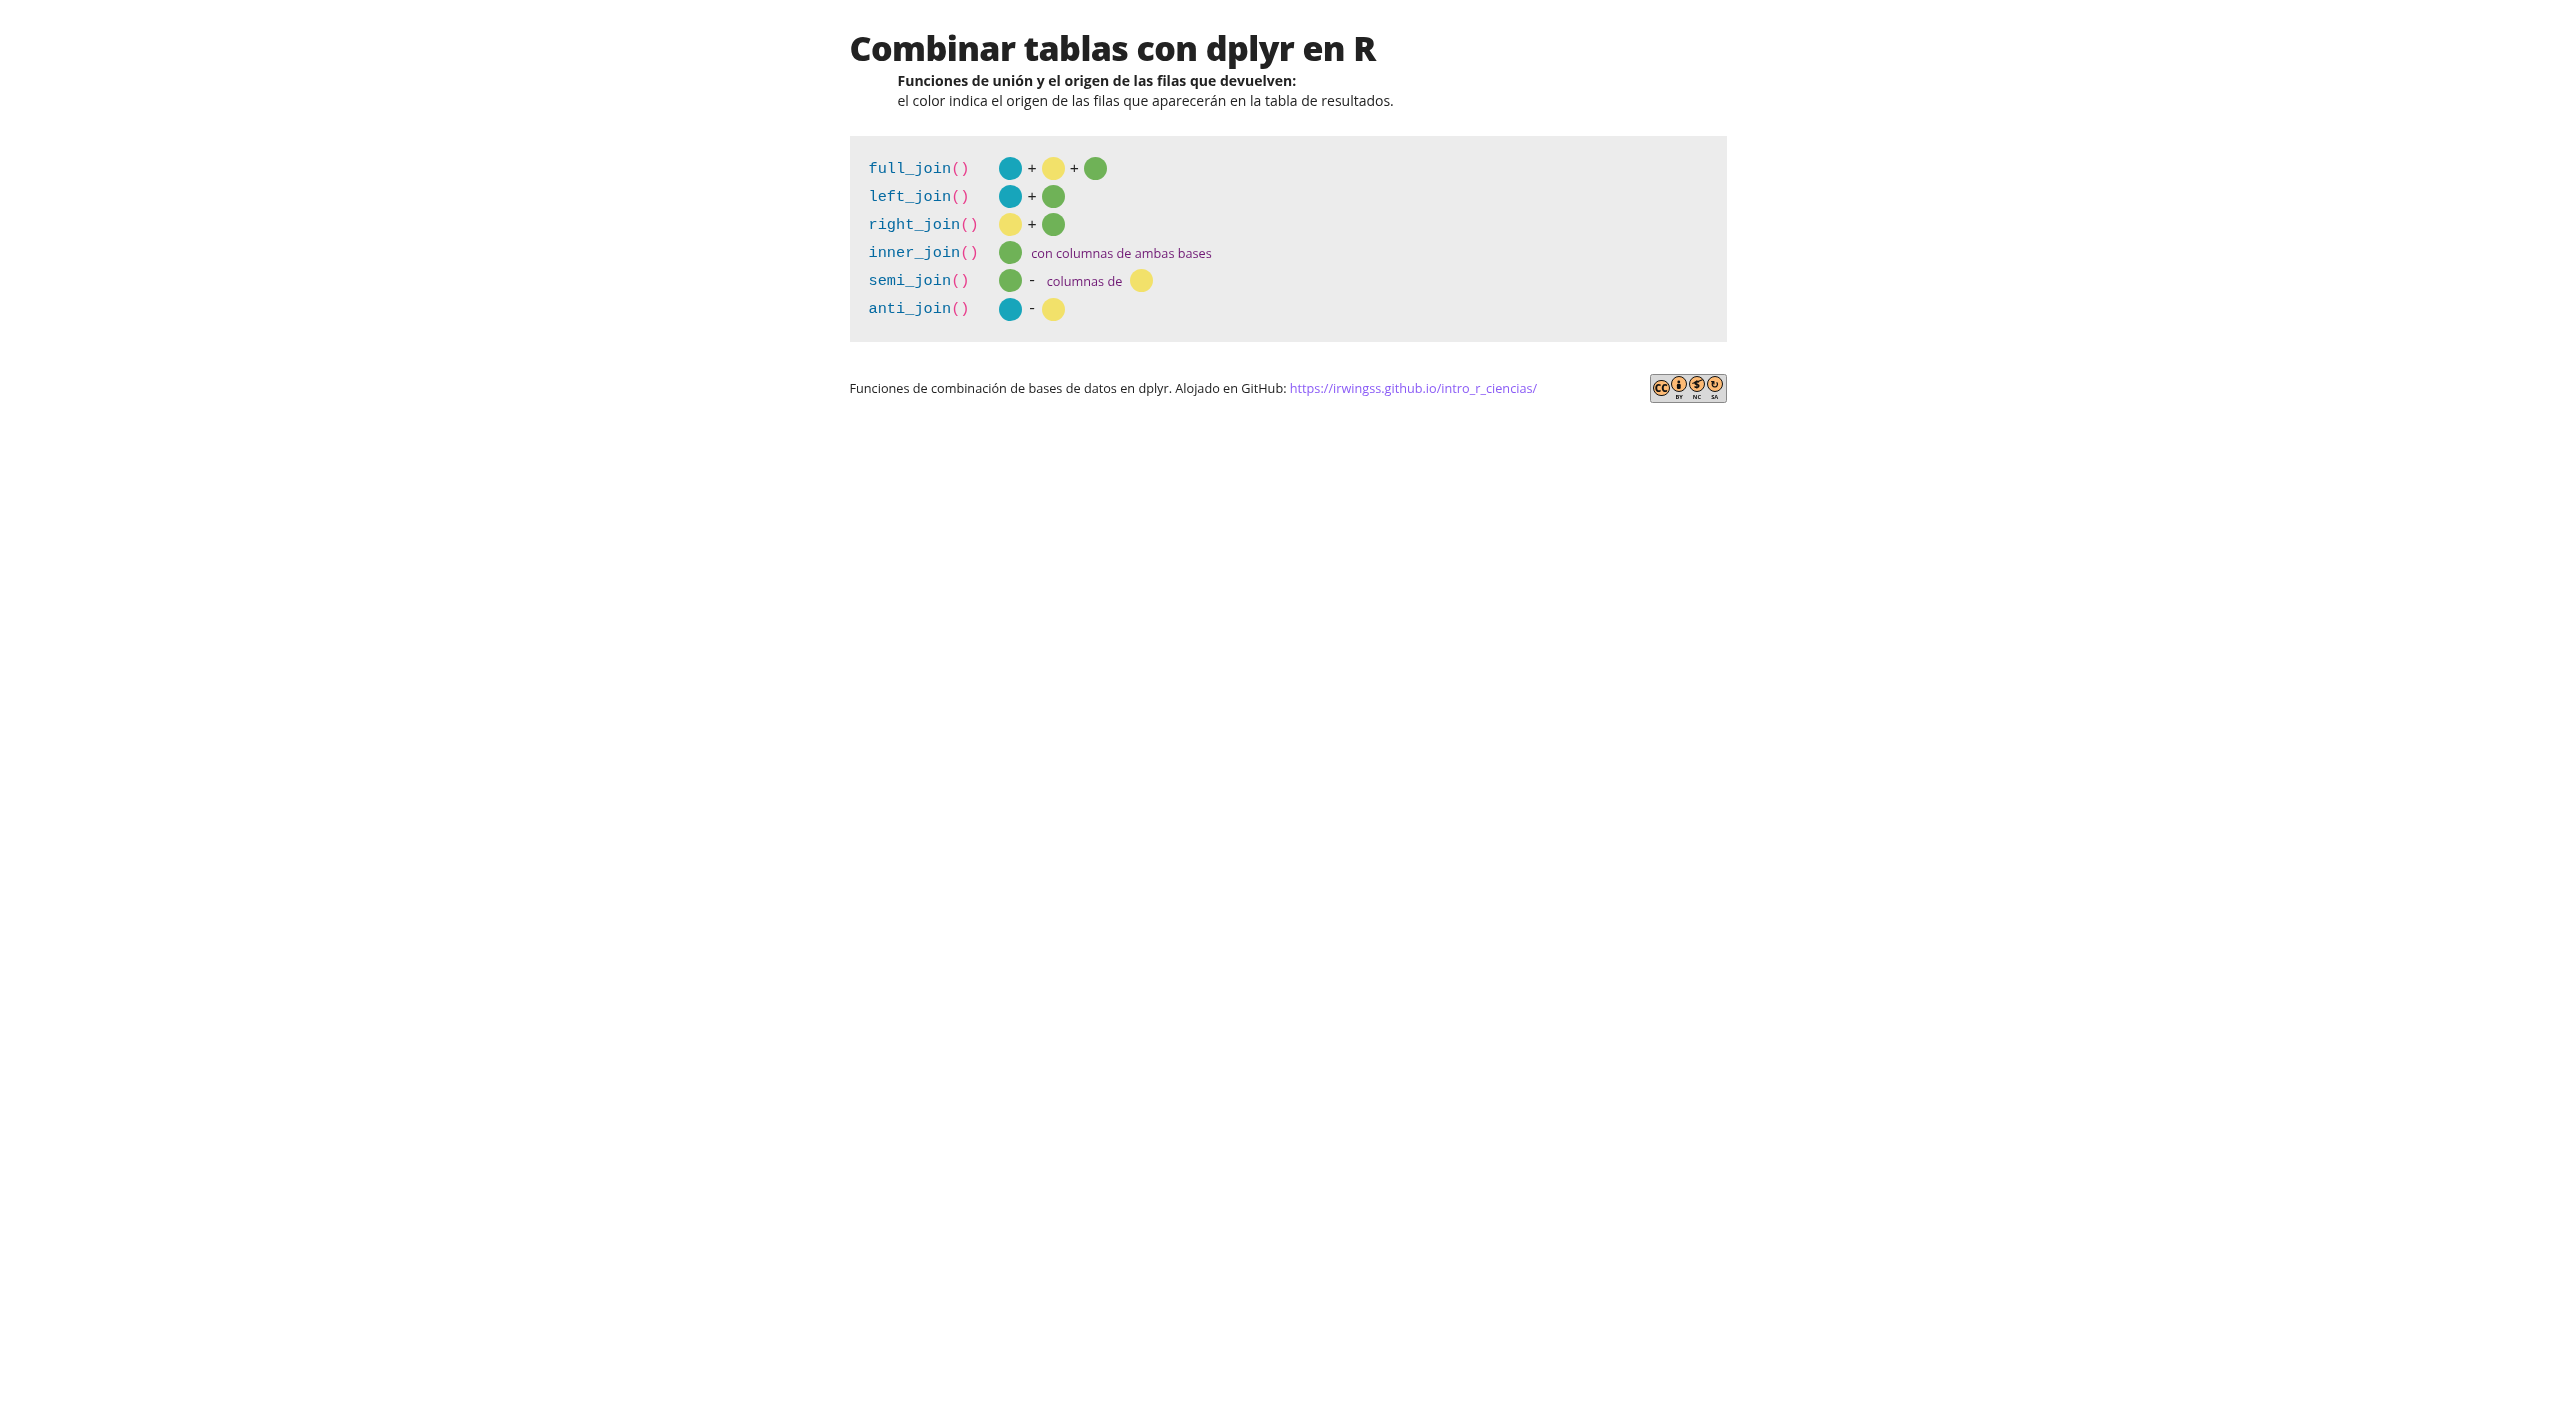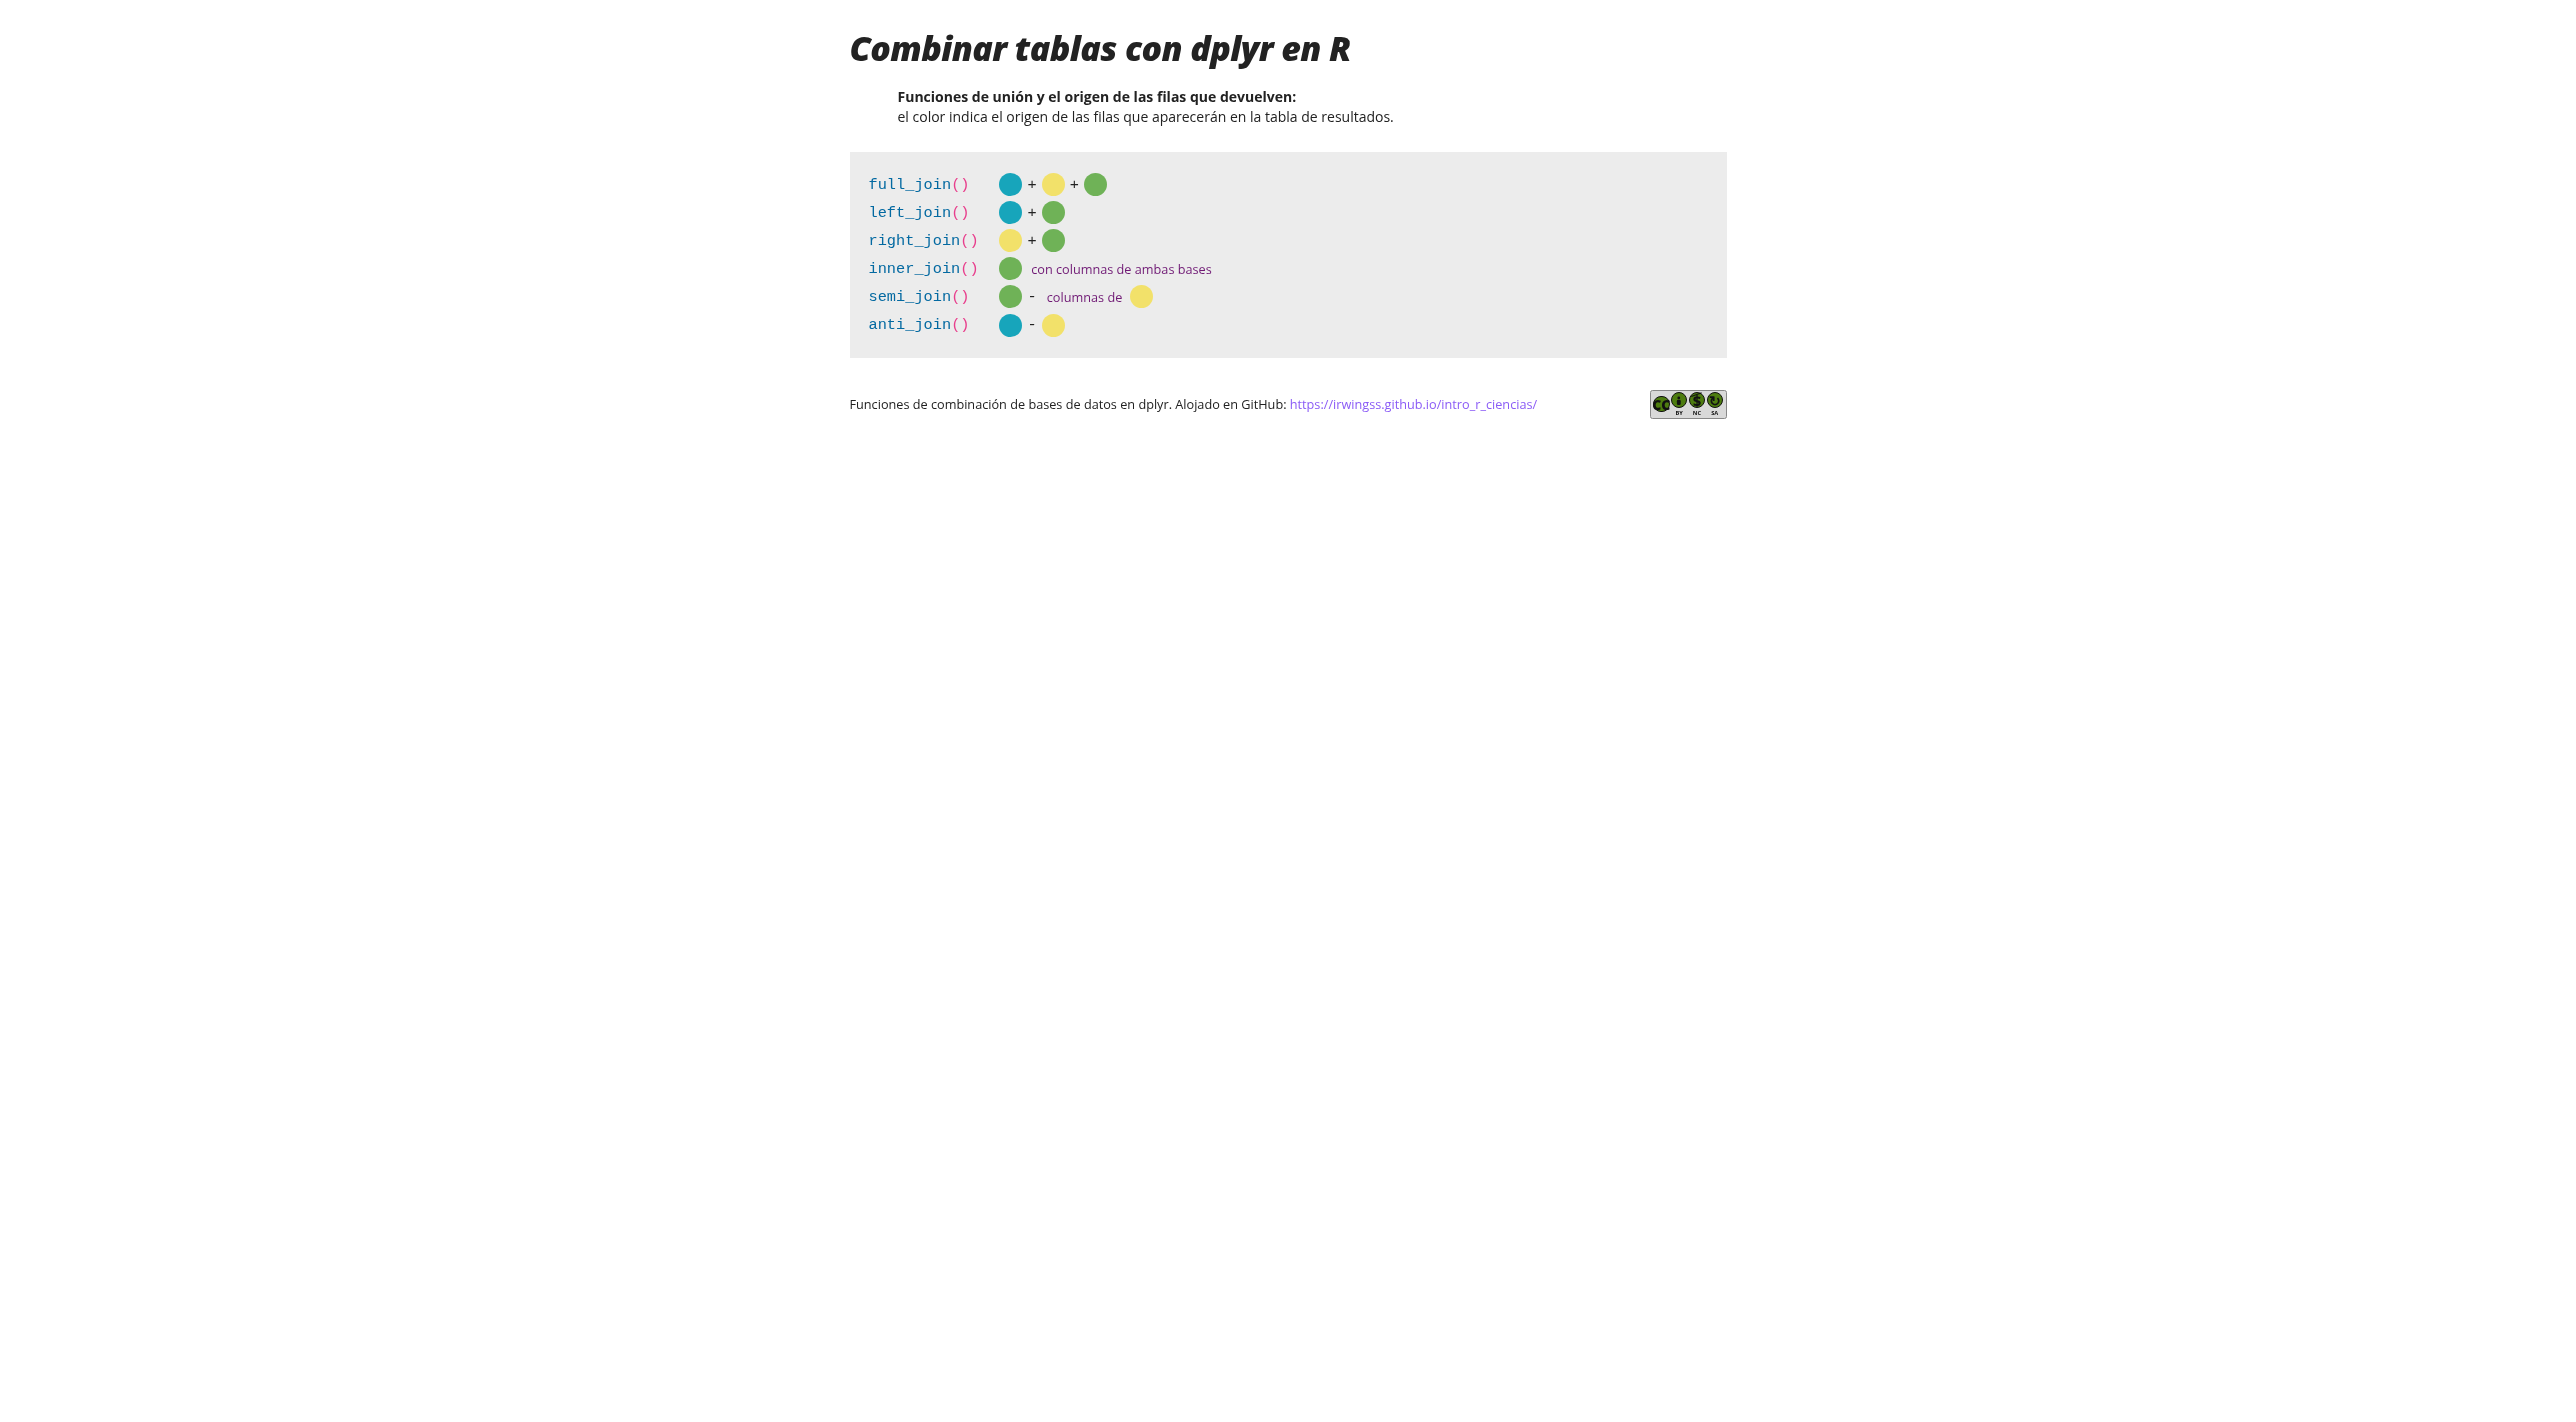--- a/index.html
+++ b/index.html
@@ -8,22 +8,20 @@
     background: #fff;
     width: 941px;
     margin: 0 auto;
     padding: 25.4px 32px 19px 32px;
     color: #222;
   }
   .title {
     font-size: 34px;
     font-weight: 800;
     letter-spacing: -0.6px;
-    margin-bottom: 16px;
-    font-style: italic;
   }
   .subtitle-line { font-size: 14px; line-height: 1.4; padding-left: 48px; }
   .subtitle-line.bold { font-weight: 700; }
   .content {
     display: flex;
     margin-top: 25.4px;
     gap: 25.4px;
     align-items: flex-start;
   }
   .venn-wrap { width: 407px; position: relative; }
@@ -88,24 +86,24 @@
     font-size: 5.7px;
     font-weight: 700;
     color: #111;
   }
   .cc-circle {
     width: 16.5px; height: 16.5px;
     border: 1.6px solid #111;
     border-radius: 50%;
     display: flex;
     align-items: center; justify-content: center;
-    font-size: 14px;
+    font-size: 10px;
     font-weight: 800;
     margin-bottom: 0.6px;
-    background: #4d7c0f;
+    background: #fdba74;
   }
   .venn-label {
     font-size: 28px;
     text-align: center;
     line-height: 1.3;
   }
   .venn-label-1 { fill: #ffffff; }
   .venn-label-2 { fill: #17a5bb; }
 </style>
 </head>

